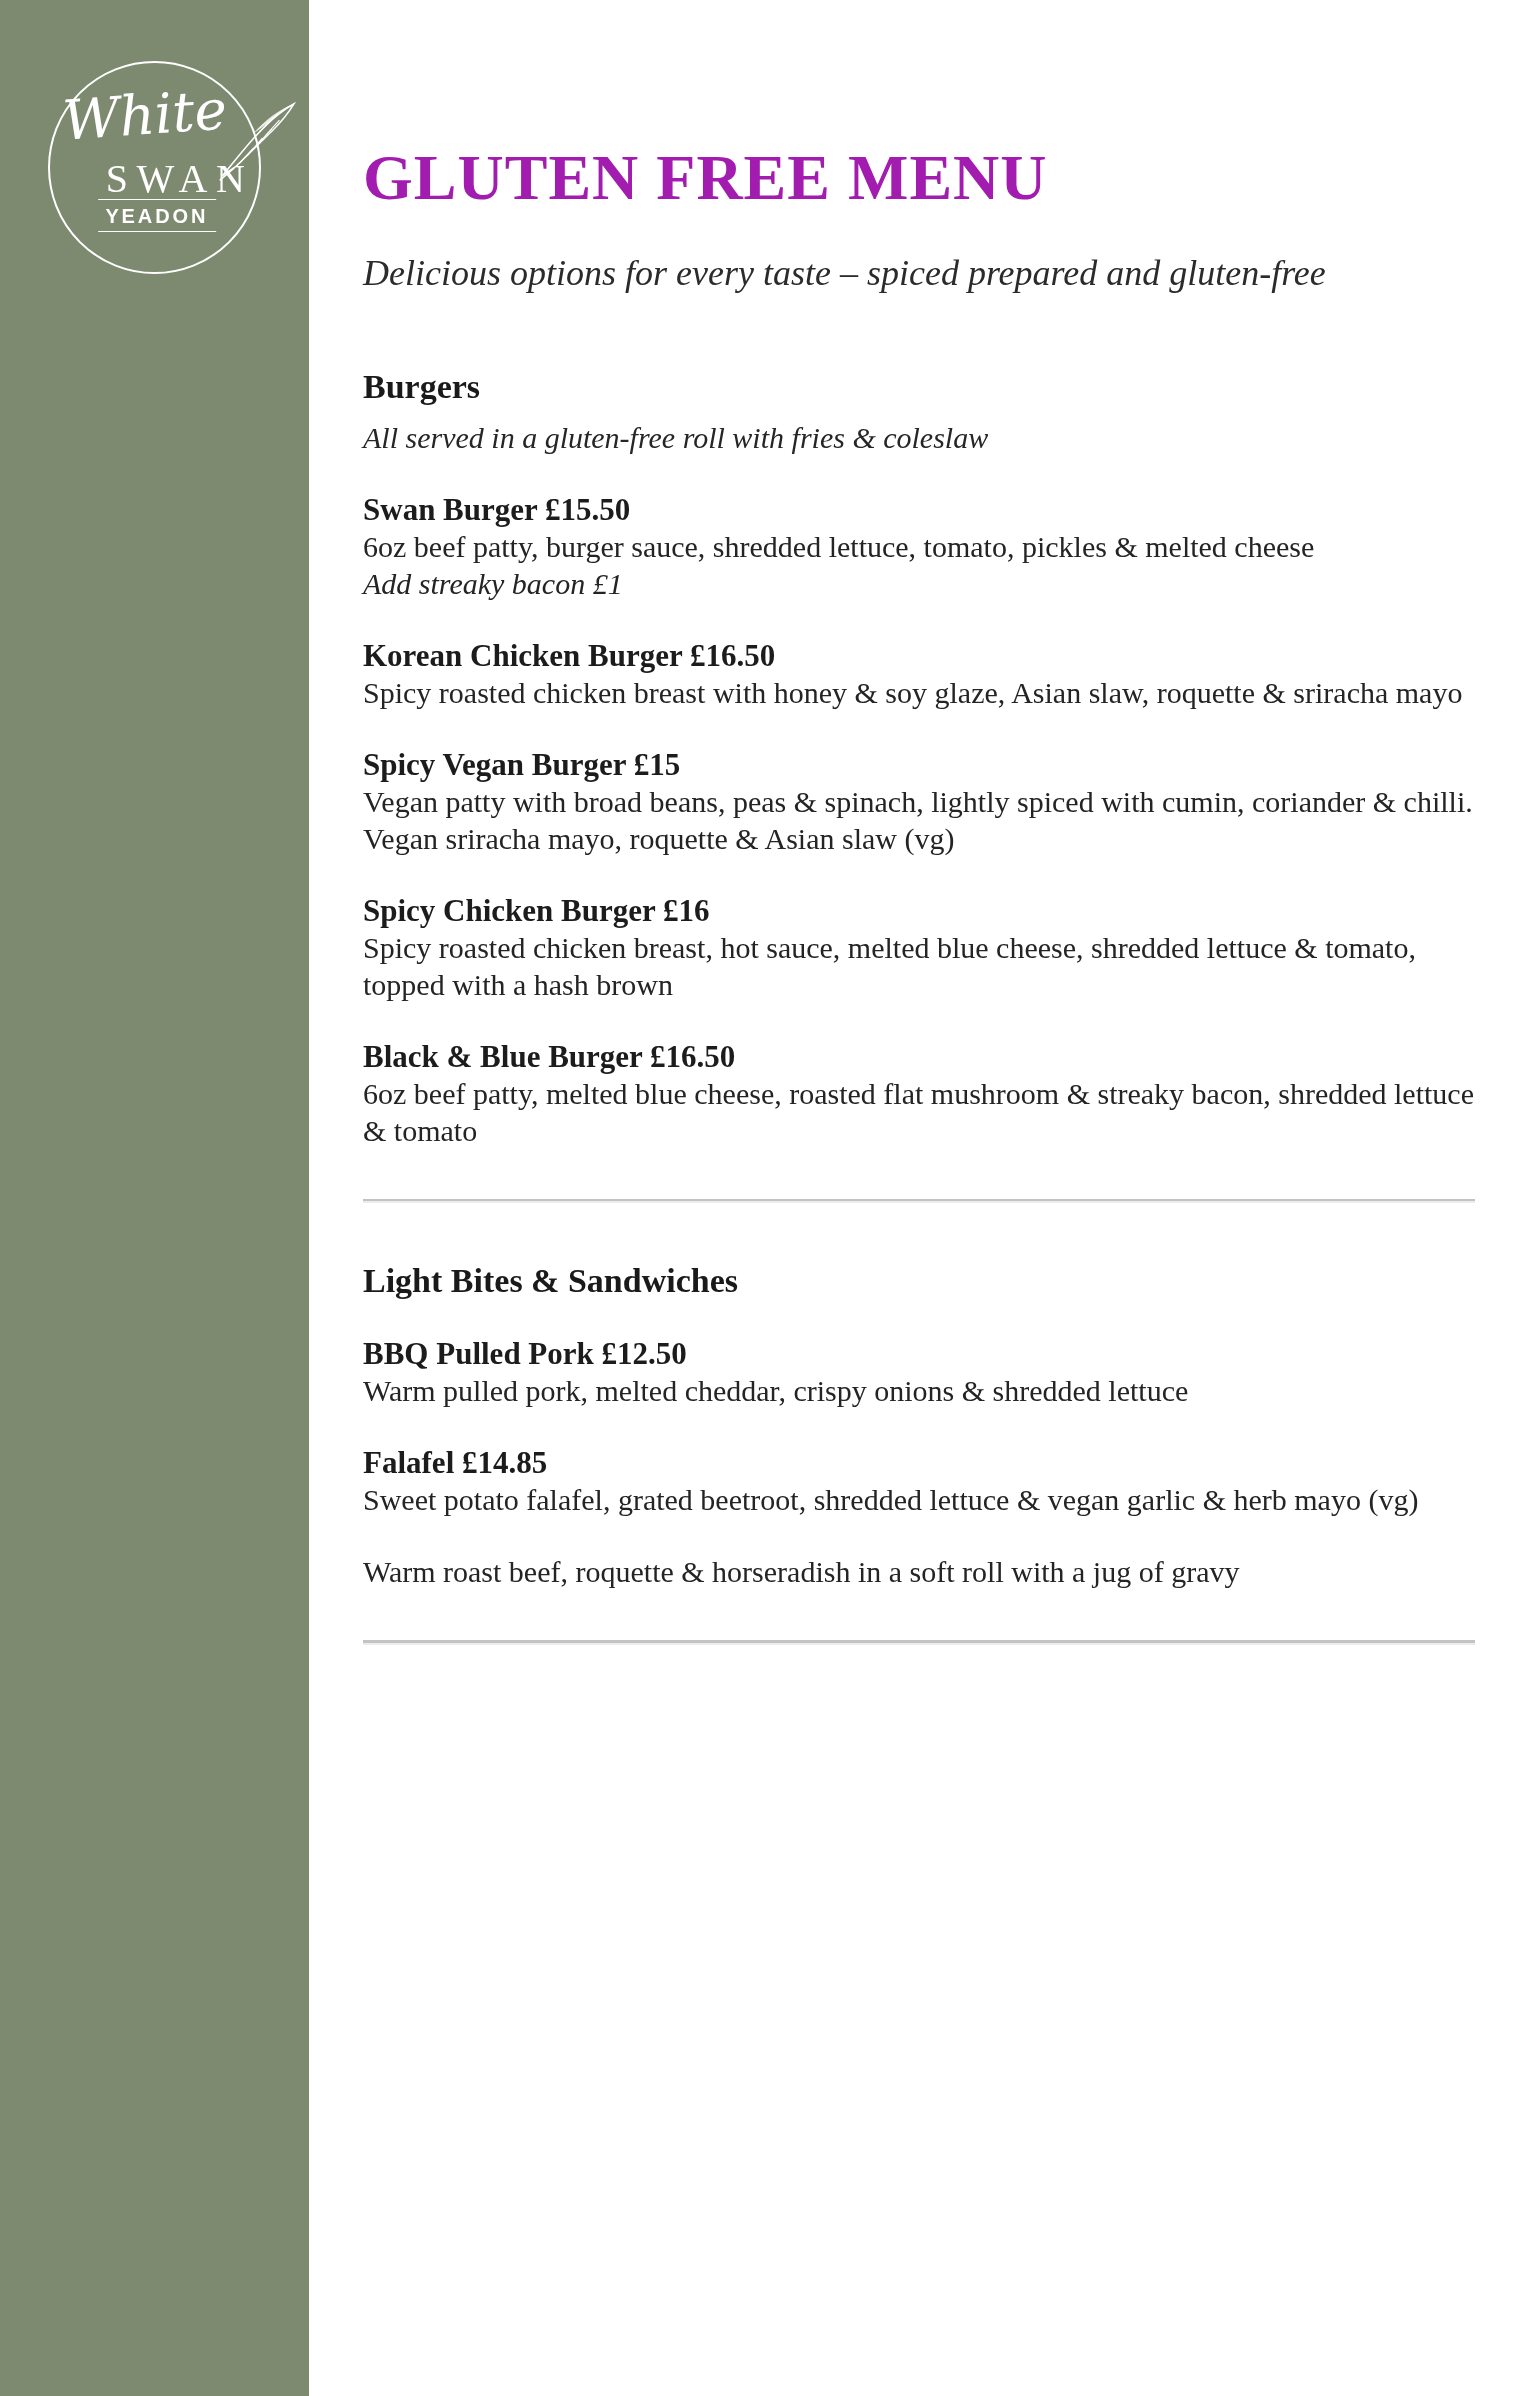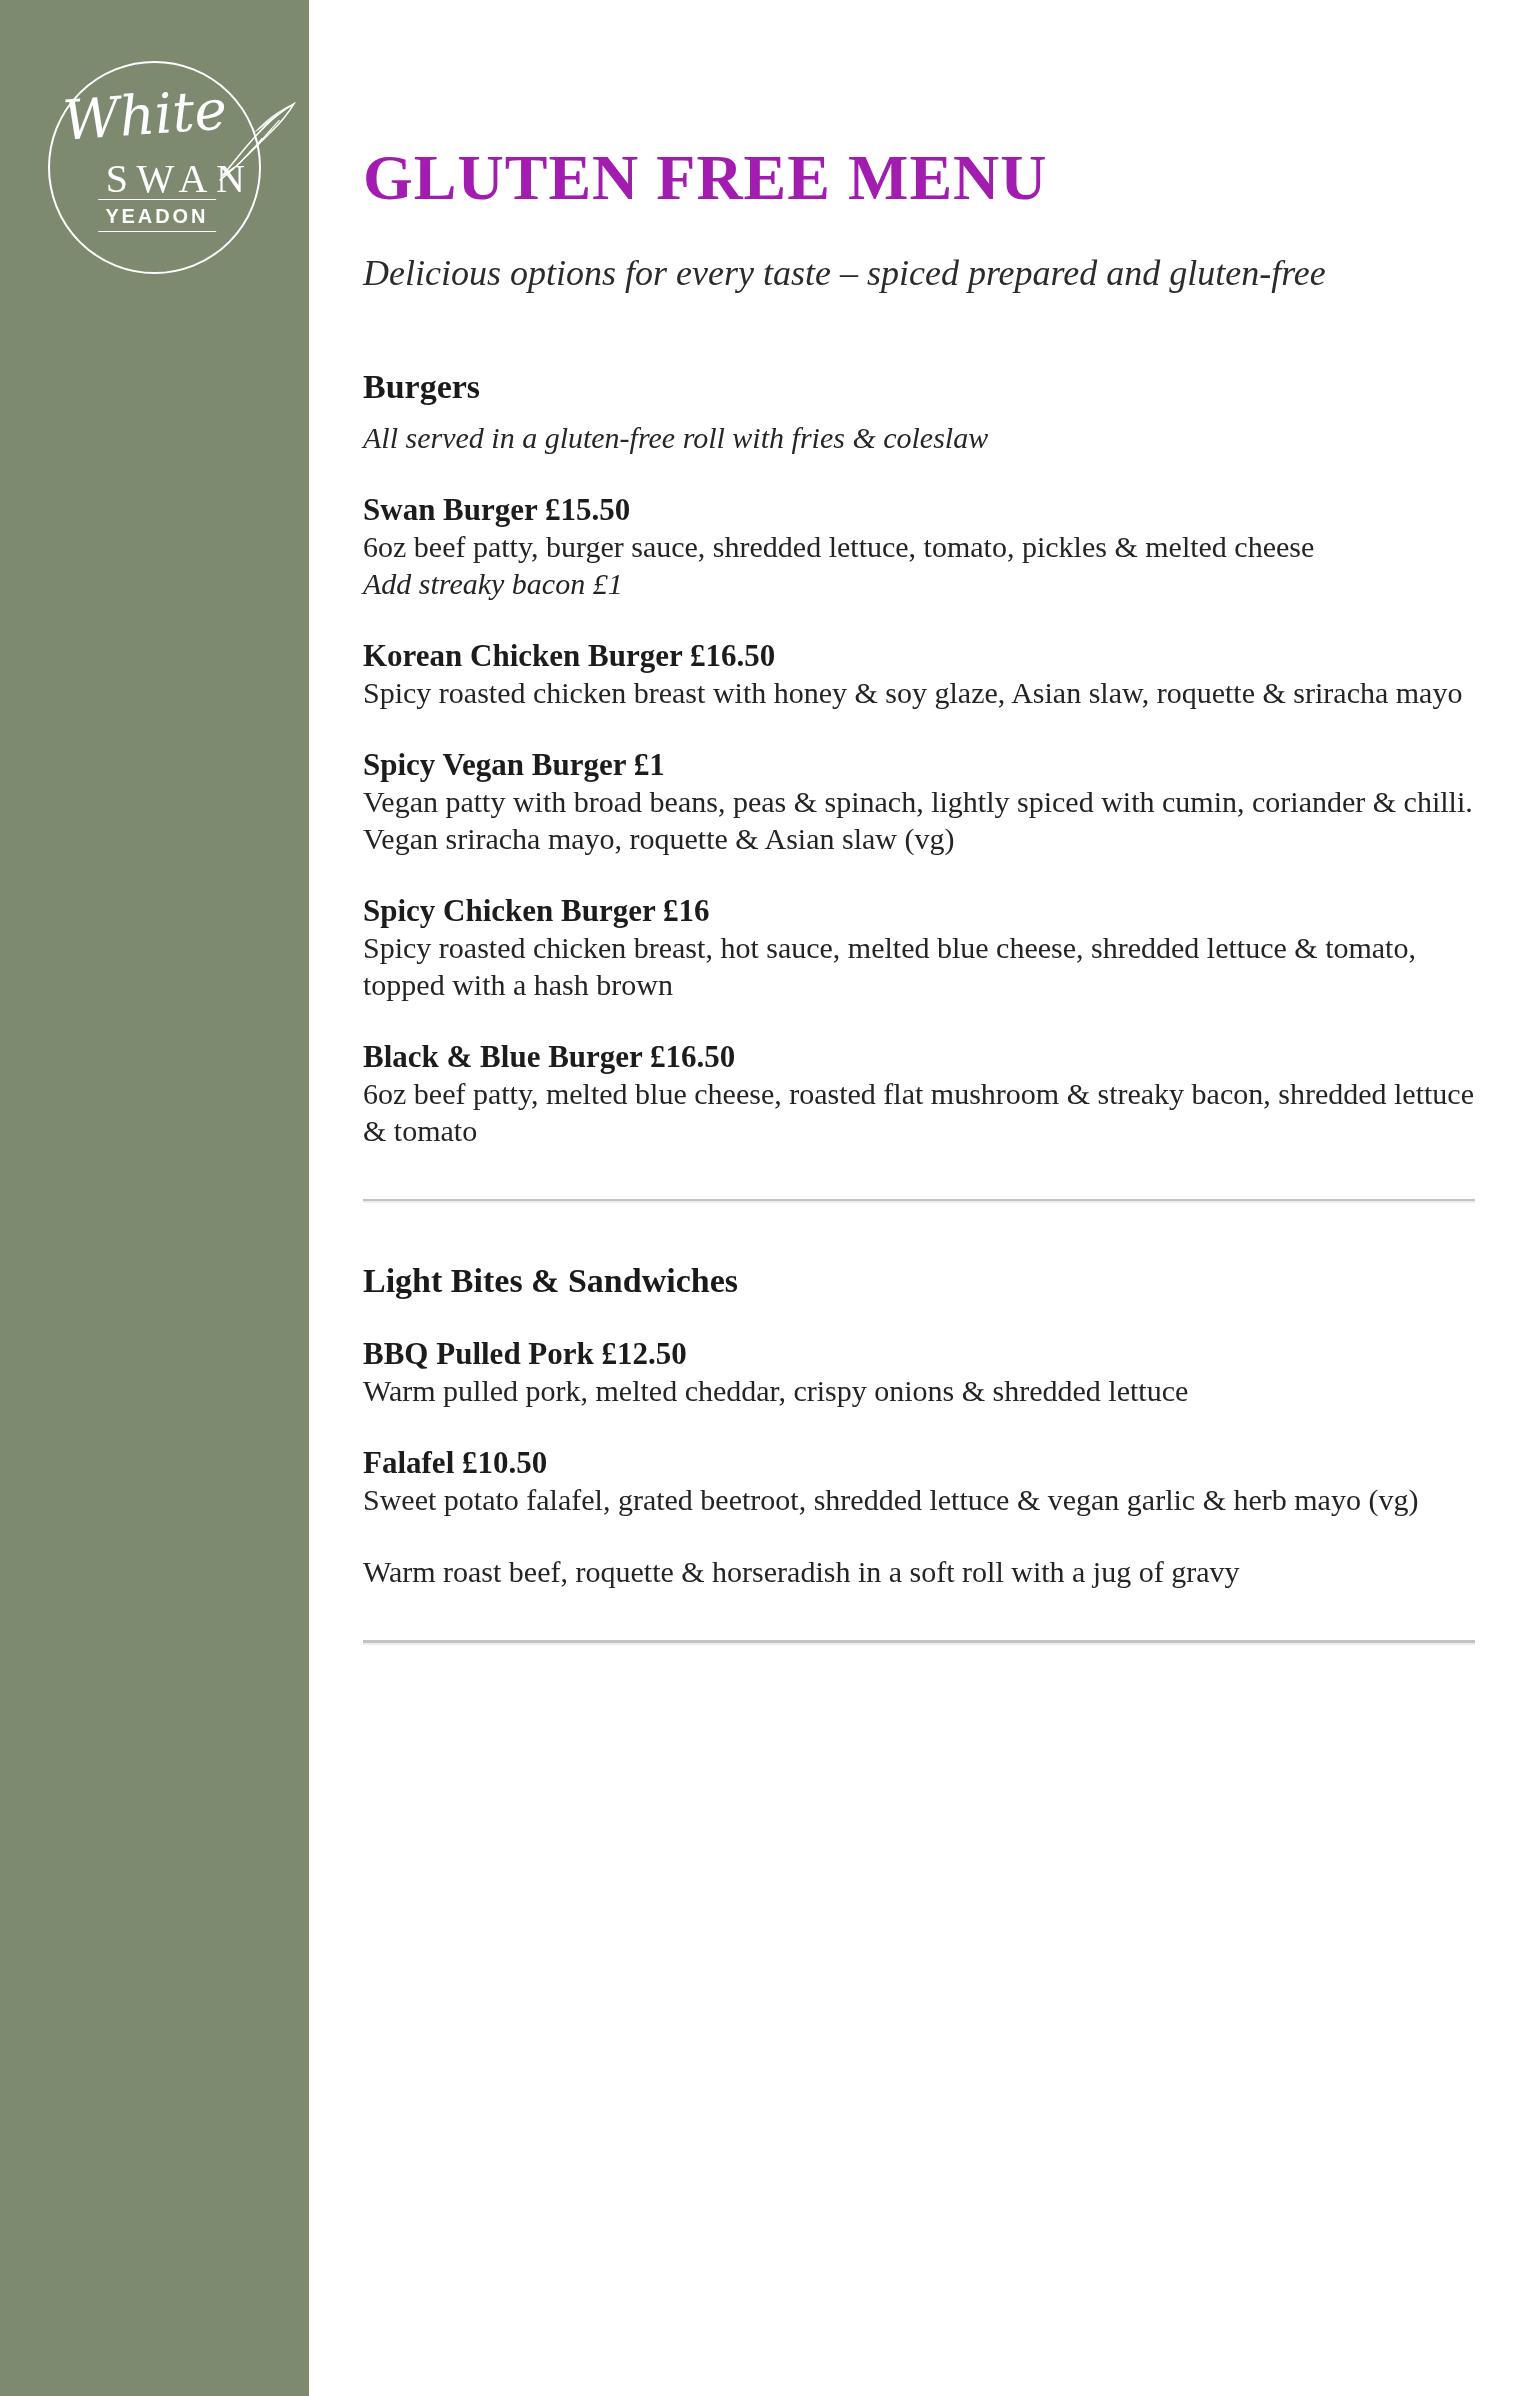--- a/index.html
+++ b/index.html
@@ -70,21 +70,21 @@
       <div class="item-desc">6oz beef patty, burger sauce, shredded lettuce, tomato, pickles &amp; melted cheese</div>
       <div class="item-note">Add streaky bacon £1</div>
     </div>
 
     <div class="menu-item">
       <div class="item-name">Korean Chicken Burger £16.50</div>
       <div class="item-desc">Spicy roasted chicken breast with honey &amp; soy glaze, Asian slaw, roquette &amp; sriracha mayo</div>
     </div>
 
     <div class="menu-item">
-      <div class="item-name">Spicy Vegan Burger £1</div>
+      <div class="item-name">Spicy Vegan Burger £15</div>
       <div class="item-desc">Vegan patty with broad beans, peas &amp; spinach, lightly spiced with cumin, coriander &amp; chilli. Vegan sriracha mayo, roquette &amp; Asian slaw (vg)</div>
     </div>
 
     <div class="menu-item">
       <div class="item-name">Spicy Chicken Burger £16</div>
       <div class="item-desc">Spicy roasted chicken breast, hot sauce, melted blue cheese, shredded lettuce &amp; tomato, topped with a hash brown</div>
     </div>
 
     <div class="menu-item">
       <div class="item-name">Black &amp; Blue Burger £16.50</div>
@@ -94,21 +94,21 @@
     <hr class="divider">
 
     <h2 class="section-heading second">Light Bites &amp; Sandwiches</h2>
 
     <div class="menu-item">
       <div class="item-name">BBQ Pulled Pork £12.50</div>
       <div class="item-desc">Warm pulled pork, melted cheddar, crispy onions &amp; shredded lettuce</div>
     </div>
 
     <div class="menu-item">
-      <div class="item-name">Falafel £10.50</div>
+      <div class="item-name">Falafel £14.85</div>
       <div class="item-desc">Sweet potato falafel, grated beetroot, shredded lettuce &amp; vegan garlic &amp; herb mayo (vg)</div>
     </div>
 
     <div class="menu-item">
       <div class="item-desc">Warm roast beef, roquette &amp; horseradish in a soft roll with a jug of gravy</div>
     </div>
 
     <hr class="divider">
 
   </div>

